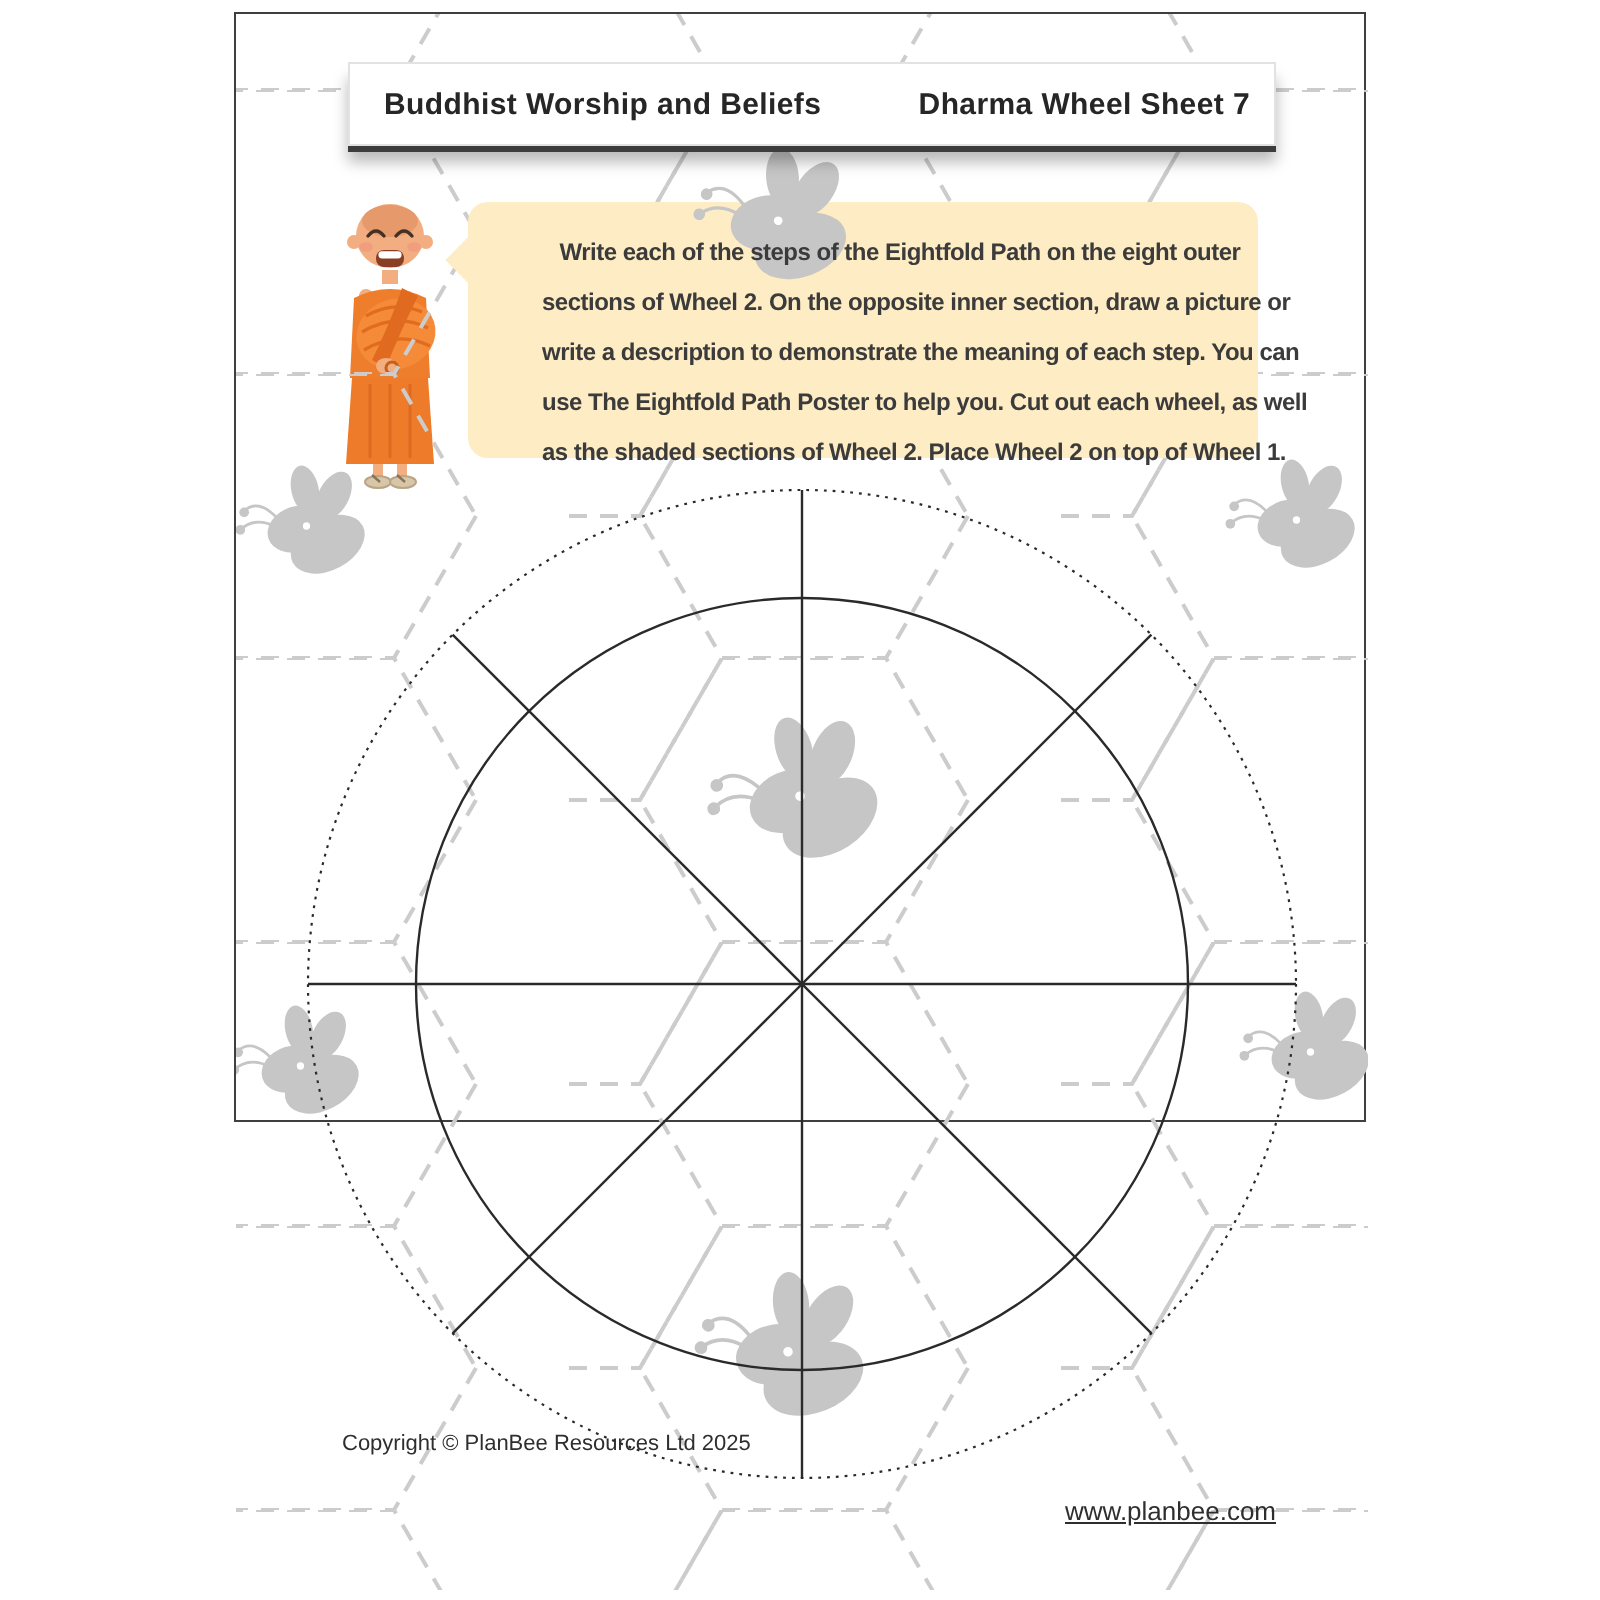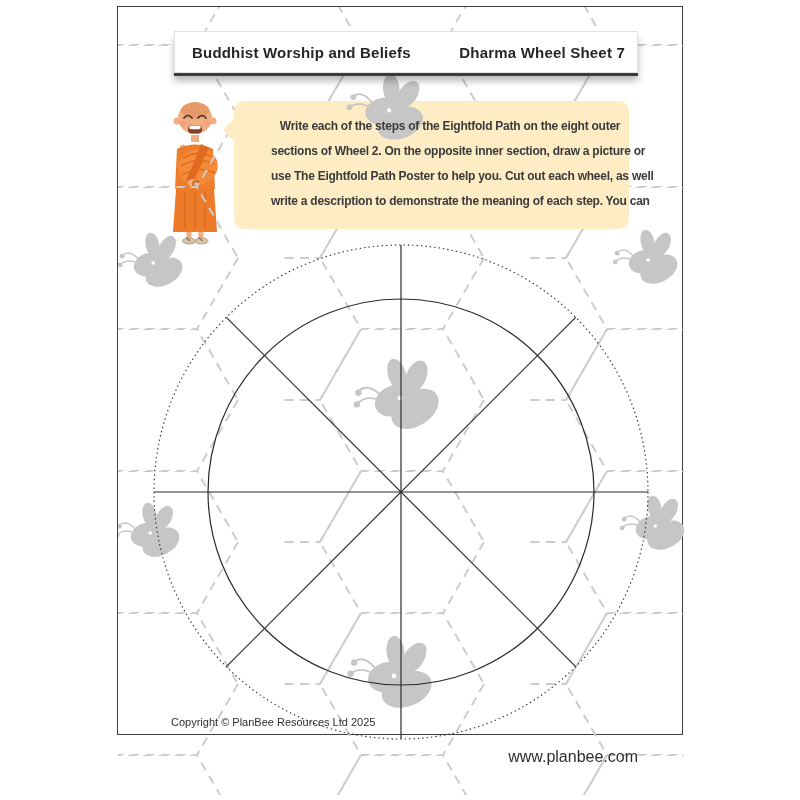--- a/index.html
+++ b/index.html
@@ -1,18 +1,18 @@
 <!DOCTYPE html>
 <html><head>
 <meta charset="utf-8">
 <style>
   html,body{margin:0;padding:0;background:#ffffff;}
   .canvas{position:relative;width:800px;height:800px;background:#ffffff;overflow:hidden;
           font-family:"Liberation Sans", sans-serif;}
-  .page{position:absolute;left:117px;top:6px;width:566px;height:729px;background:#ffffff;
+  .page{position:absolute;left:117px;top:6px;width:566px;height:555px;background:#ffffff;
         border:1px solid #3f3f3f;box-sizing:border-box;}
   .bg-svg{position:absolute;left:0;top:0;width:566px;height:788px;}
 
   
   .header-bar{position:absolute;left:56px;top:24px;width:464px;height:42px;background:#ffffff;
               border:1px solid #e2e2e2;box-sizing:border-box;
               box-shadow:0 3px 0 #3c3c3c, 0 8px 7px rgba(0,0,0,.28);
               display:flex;align-items:center;justify-content:space-between;
               padding:0 12px 0 17px;z-index:4;}
   .header-bar .ttl{font-size:15px;font-weight:600;color:#262626;letter-spacing:.2px;white-space:nowrap;}
@@ -22,21 +22,21 @@
           border-radius:10px;z-index:3;}
   .bubble::before{content:"";position:absolute;left:-8px;top:21px;width:16px;height:16px;
           background:#fdecc4;transform:rotate(45deg);}
   .bubble-bee{position:absolute;left:106px;top:-27px;width:100px;height:73px;z-index:1;}
   .bubble-text{position:relative;z-index:2;padding-top:13px;text-align:center;
           font-size:12px;font-weight:bold;line-height:25px;color:#3b3b3b;letter-spacing:-0.25px;padding-left:37px;}
   .bubble-text div{white-space:nowrap;}
 
   
   .footer-left{position:absolute;left:53px;top:709px;font-size:11px;color:#2e2e2e;z-index:4;}
-  .footer-right{position:absolute;right:44px;top:741px;font-size:16px;color:#2e2e2e;z-index:4;}
+  .footer-right{position:absolute;right:44px;top:741px;font-size:13px;color:#2e2e2e;z-index:4;text-decoration:underline;}
 </style>
 </head>
 <body>
 
 <div class="canvas">
   <div class="page">
 
     <svg class="bg-svg" viewBox="0 0 566 788">
       <defs>
         <g id="bee" fill="#c6c6c6">
@@ -126,22 +126,23 @@
           <ellipse cx="53" cy="16" rx="9" ry="16" transform="rotate(-12 53 16)"></ellipse>
           <ellipse cx="72" cy="20" rx="10" ry="17" transform="rotate(28 72 20)"></ellipse>
           <ellipse cx="48" cy="42" rx="20" ry="15" transform="rotate(-18 48 42)"></ellipse>
           <ellipse cx="68" cy="52" rx="26" ry="17" transform="rotate(-28 68 52)"></ellipse>
           <circle cx="54" cy="40" r="2.4" fill="#ffffff"></circle>
         </g>
       </svg>
       <div class="bubble-text">
         <div>Write each of the steps of the Eightfold Path on the eight outer</div>
         <div>sections of Wheel 2. On the opposite inner section, draw a picture or</div>
+        <div>write a description to demonstrate the meaning of each step. You can</div>
         <div>use The Eightfold Path Poster to help you. Cut out each wheel, as well</div>
-        <div>write a description to demonstrate the meaning of each step. You can</div>
+        <div>as the shaded sections of Wheel 2. Place Wheel 2 on top of Wheel 1.</div>
       </div>
     </div>
 
     <div class="footer-left">Copyright © PlanBee Resources Ltd 2025</div>
     <div class="footer-right">www.planbee.com</div>
 
   </div>
 </div>
 
 </body></html>

